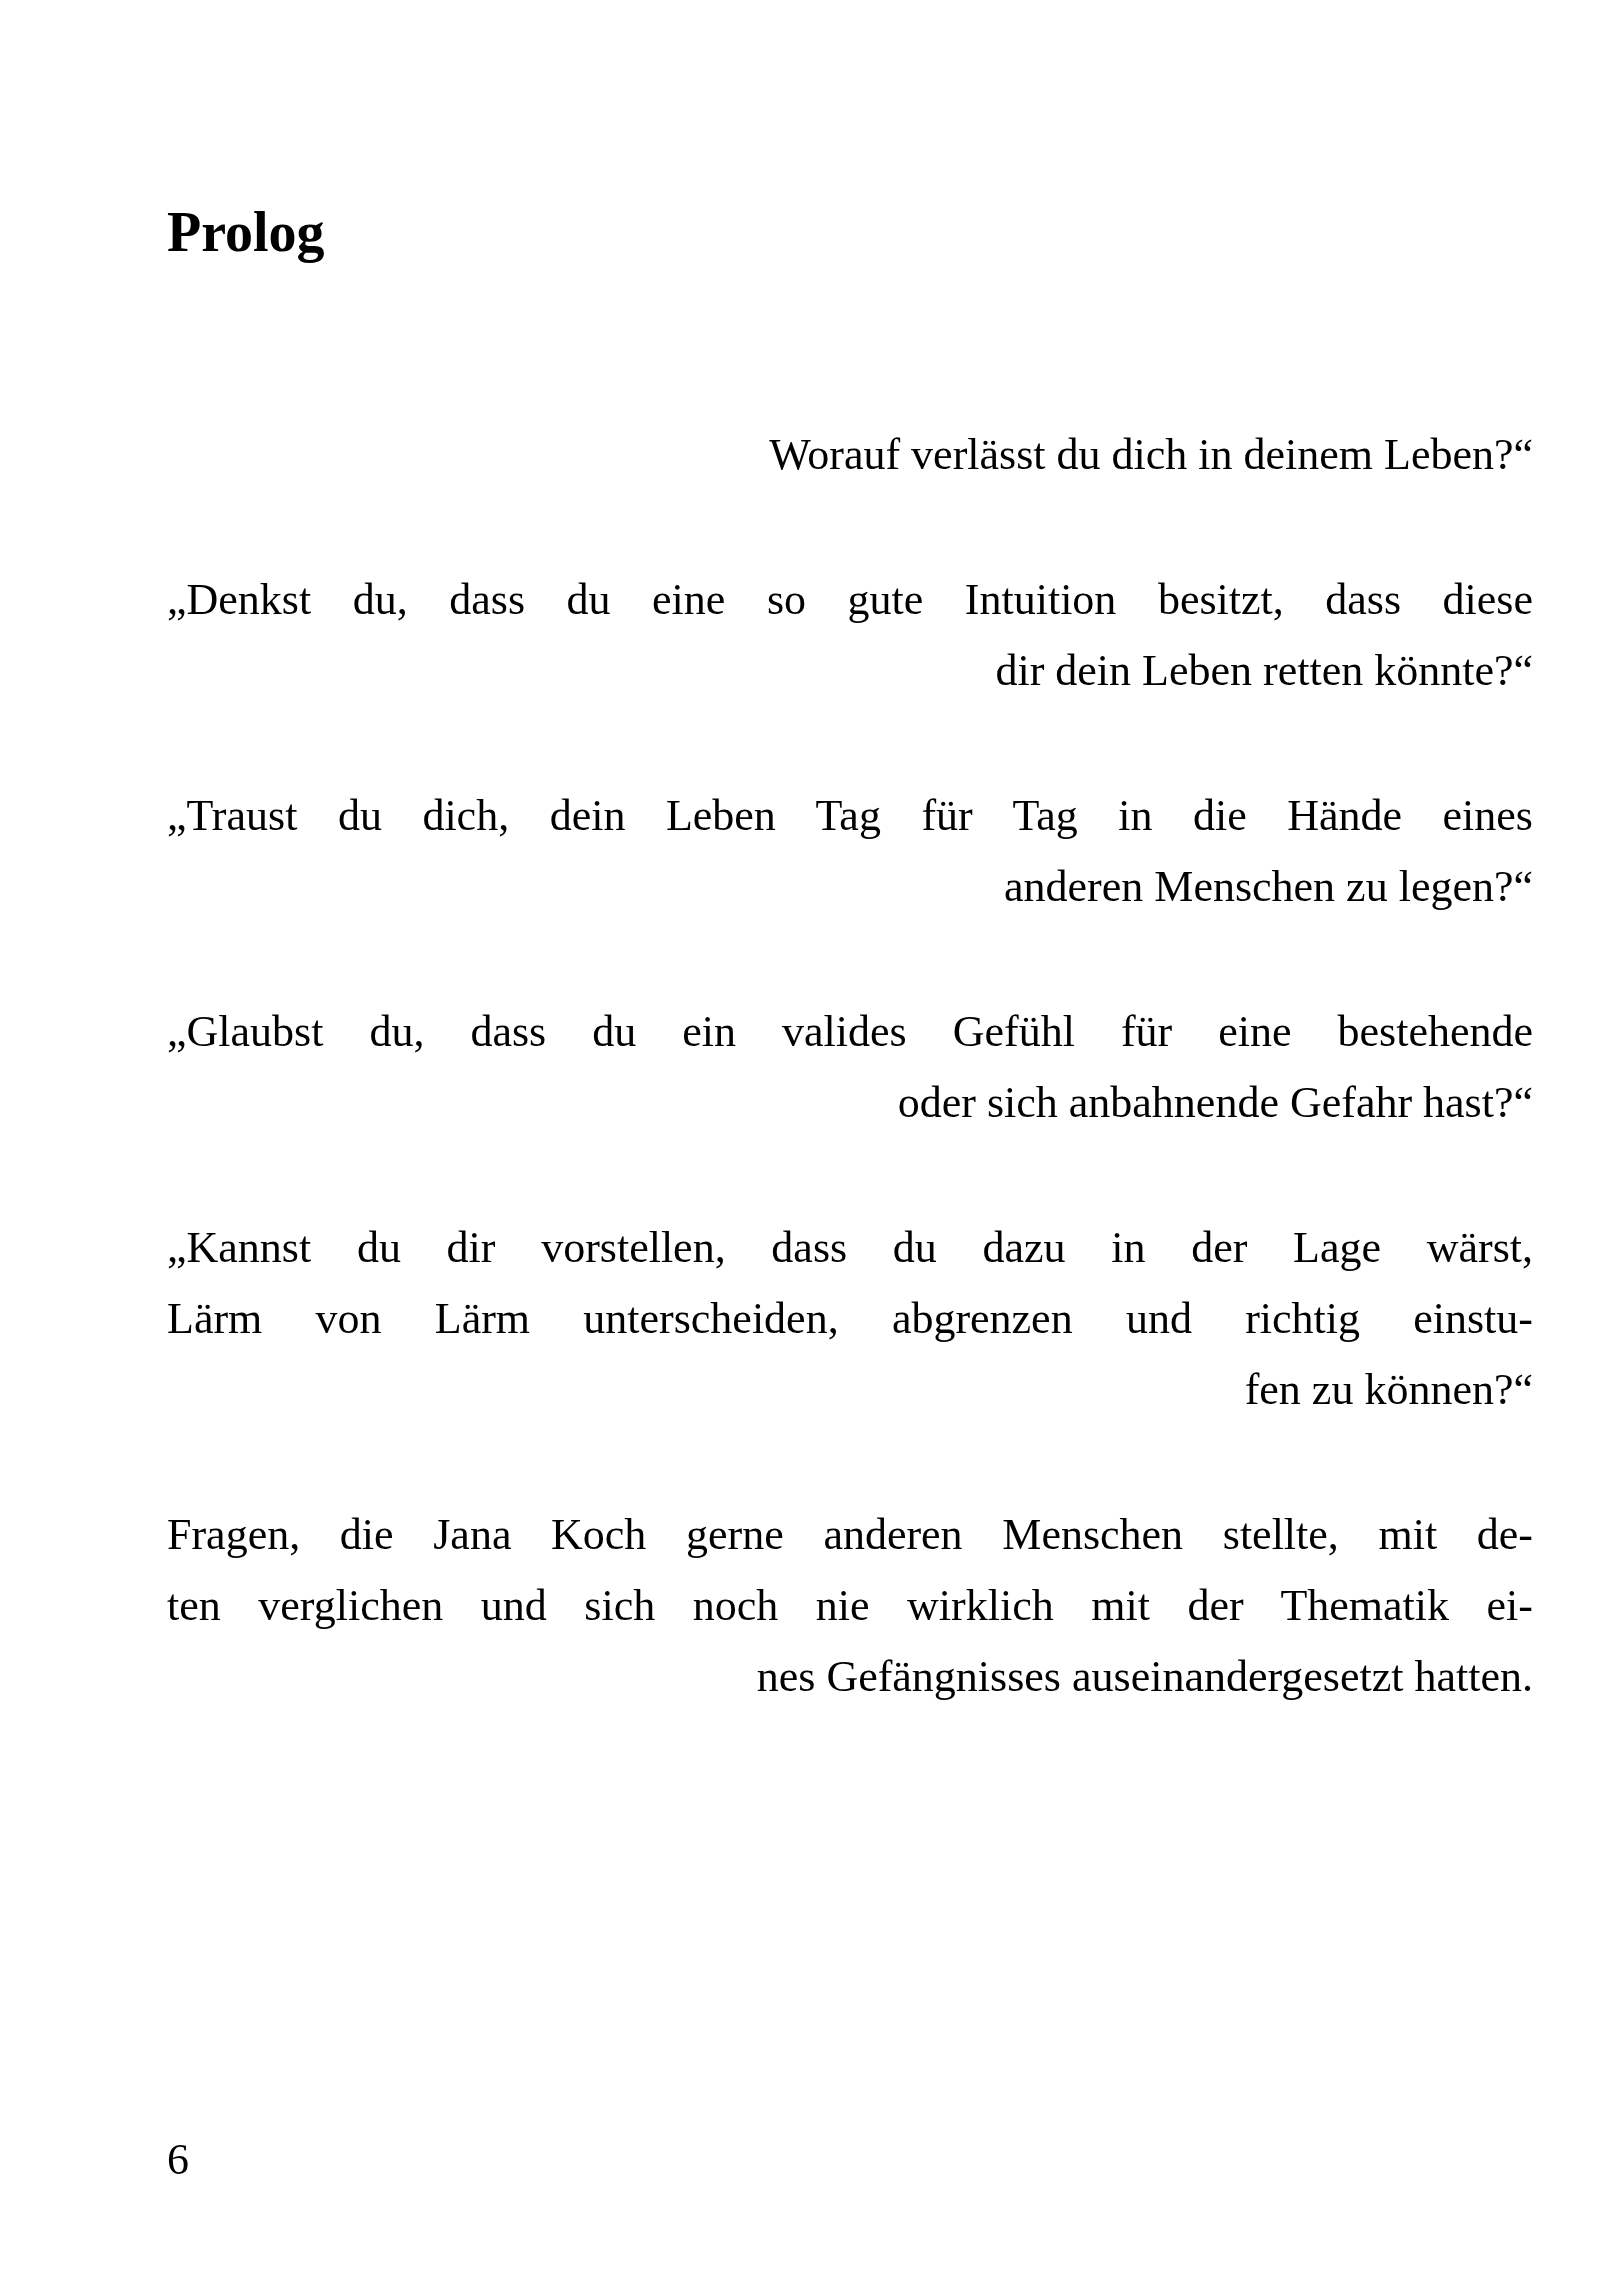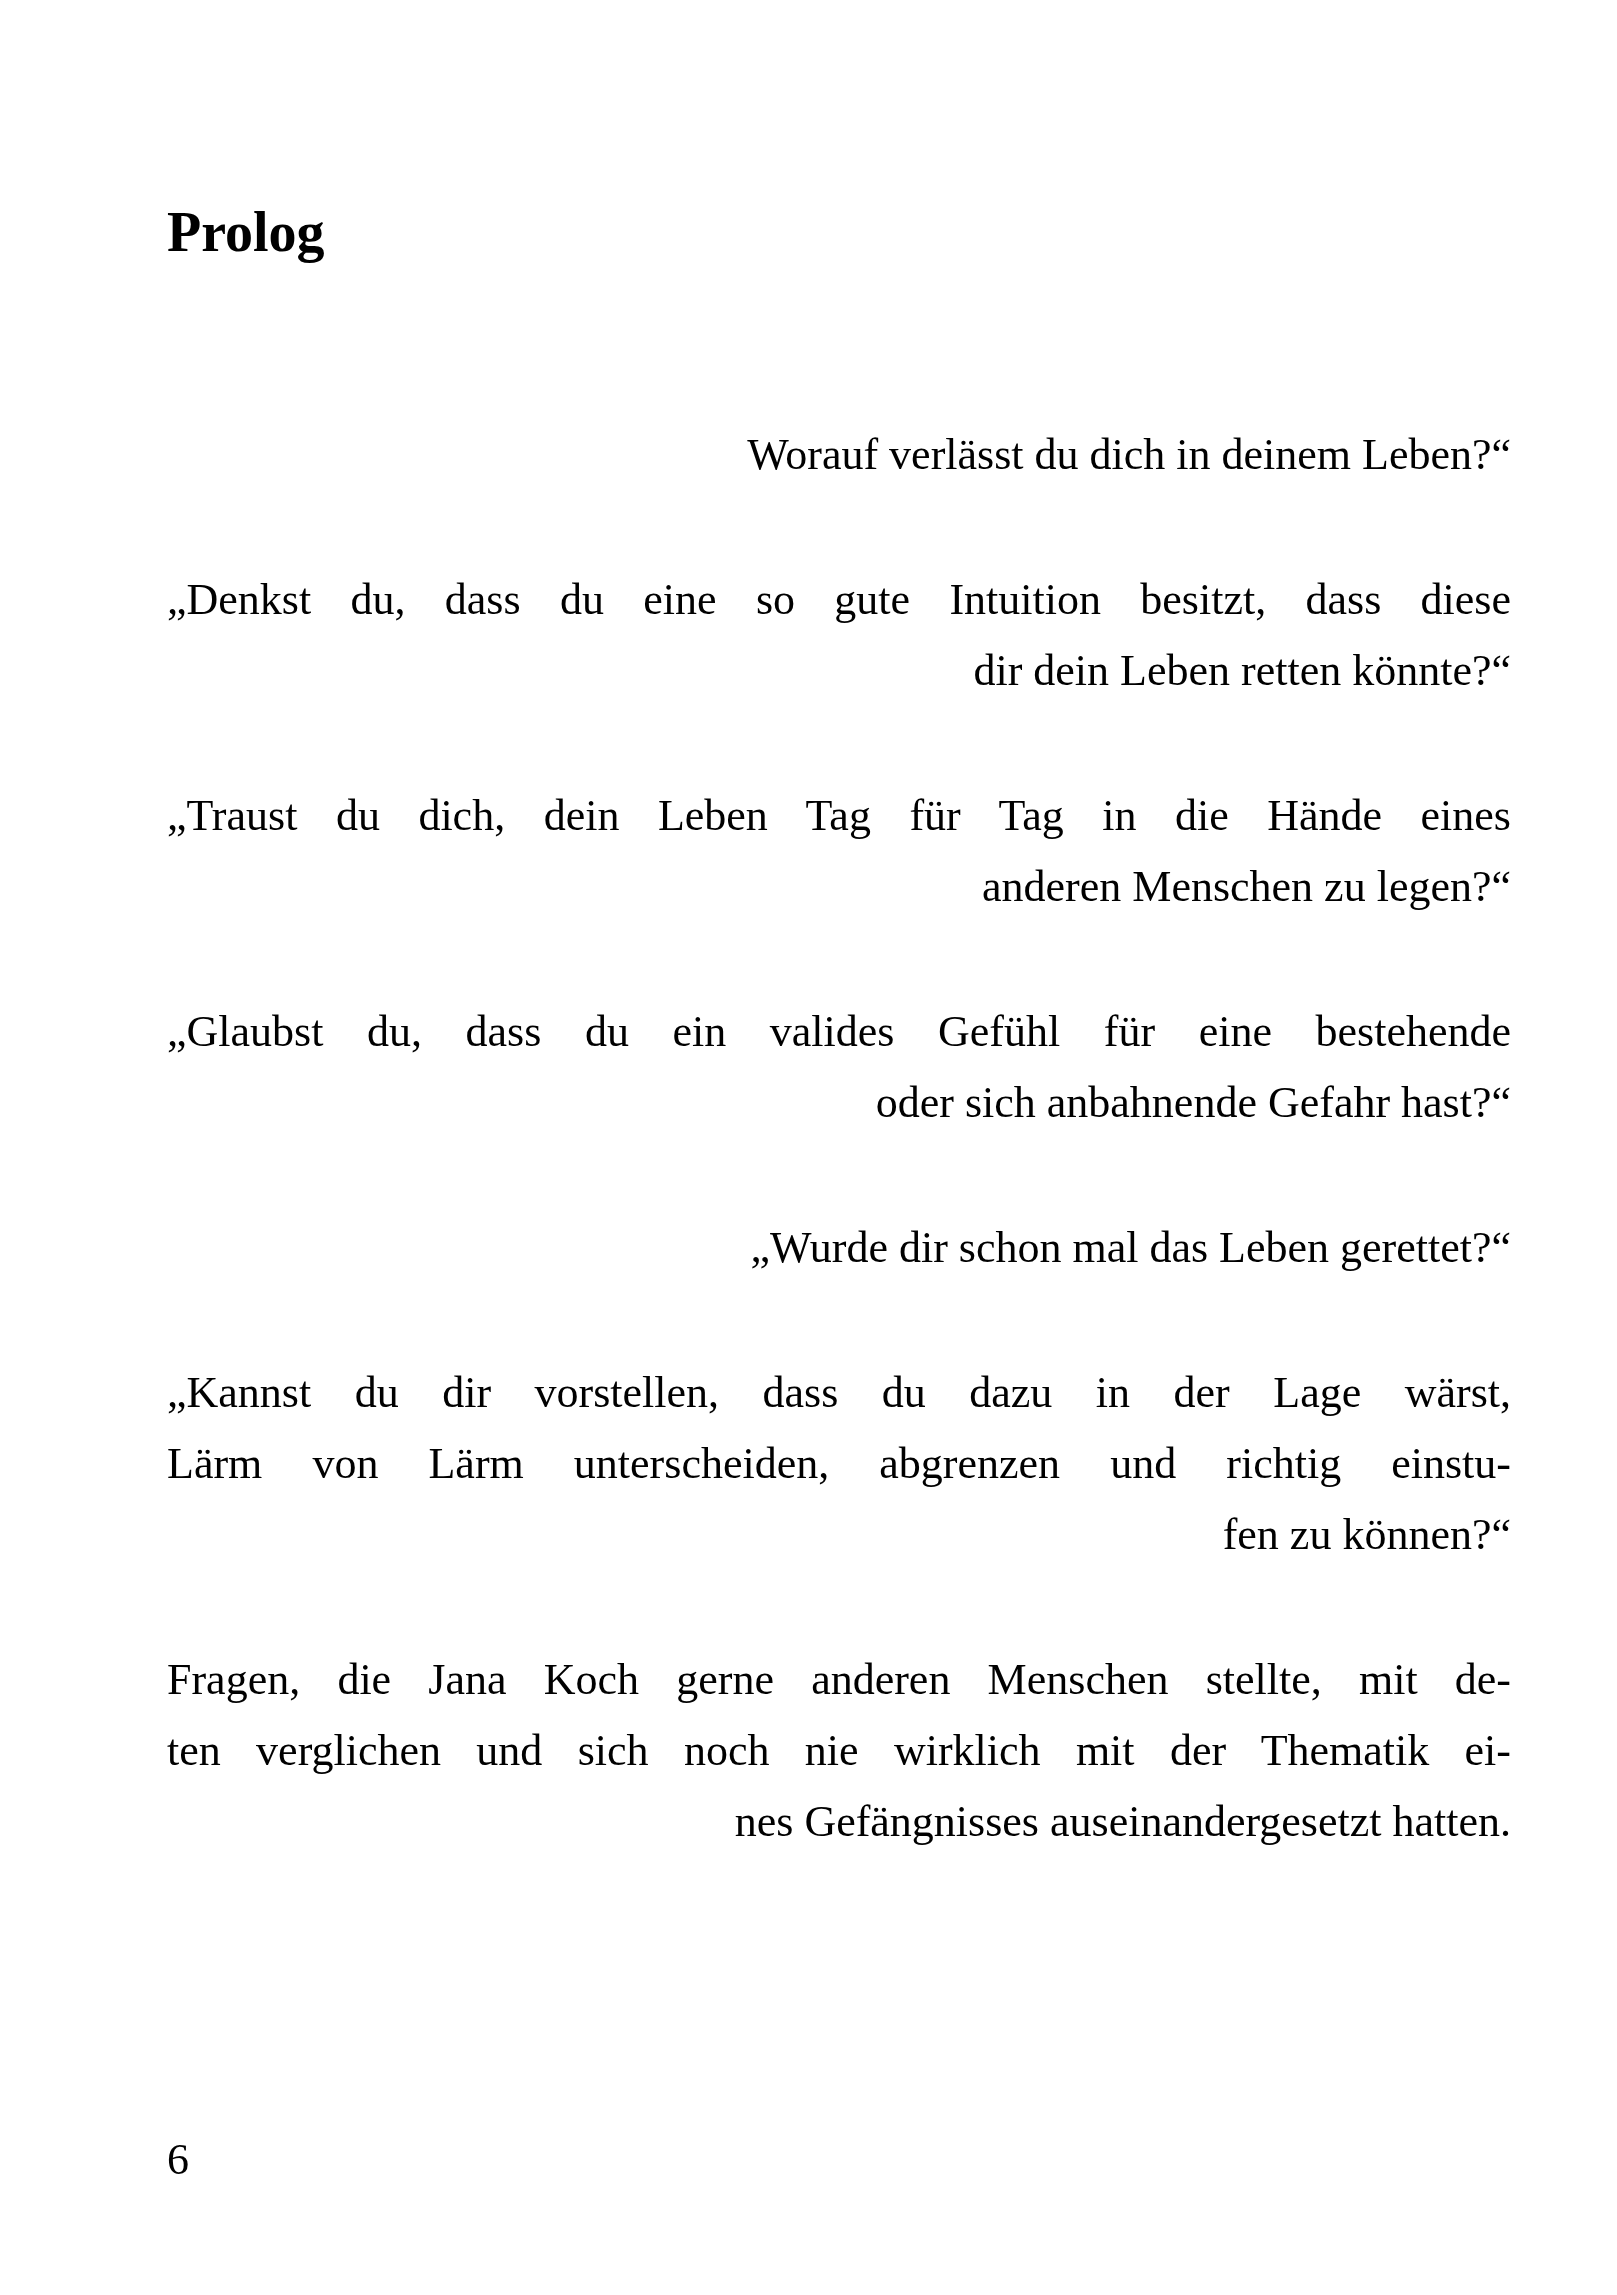--- a/index.html
+++ b/index.html
@@ -9,21 +9,21 @@
   }
   .page {
     position: relative;
     width: 1618px;
     height: 2295px;
     background: #ffffff;
     color: #000000;
     font-family: "Liberation Serif", "DejaVu Serif", serif;
     overflow: hidden;
     box-sizing: border-box;
-    padding: 0 107px 0 167px;
+    padding: 0 85px 0 167px;
   }
   .page-title {
     margin: 0;
     padding-top: 199px;
     margin-bottom: 153px;
     font-size: 56px;
     line-height: 1.2;
     font-weight: bold;
     letter-spacing: 0;
   }
@@ -66,23 +66,20 @@
       </div>
       <div class="para">
         <div class="line fill">„Traust du dich, dein Leben Tag für Tag in die Hände eines</div>
         <div class="line">anderen Menschen zu legen?“</div>
       </div>
       <div class="para">
         <div class="line fill">„Glaubst du, dass du ein valides Gefühl für eine bestehende</div>
         <div class="line">oder sich anbahnende Gefahr hast?“</div>
       </div>
       <div class="para">
-        <div class="line">„Wurde dir schon mal das Leben gerettet?“</div>
-      </div>
-      <div class="para">
         <div class="line fill">„Kannst du dir vorstellen, dass du dazu in der Lage wärst,</div>
         <div class="line fill">Lärm von Lärm unterscheiden, abgrenzen und richtig einstu-</div>
         <div class="line">fen zu können?“</div>
       </div>
       <div class="para">
         <div class="line fill">Fragen, die Jana Koch gerne anderen Menschen stellte, mit de-</div>
         <div class="line fill">ten verglichen und sich noch nie wirklich mit der Thematik ei-</div>
         <div class="line">nes Gefängnisses auseinandergesetzt hatten.</div>
       </div>
     </div>

